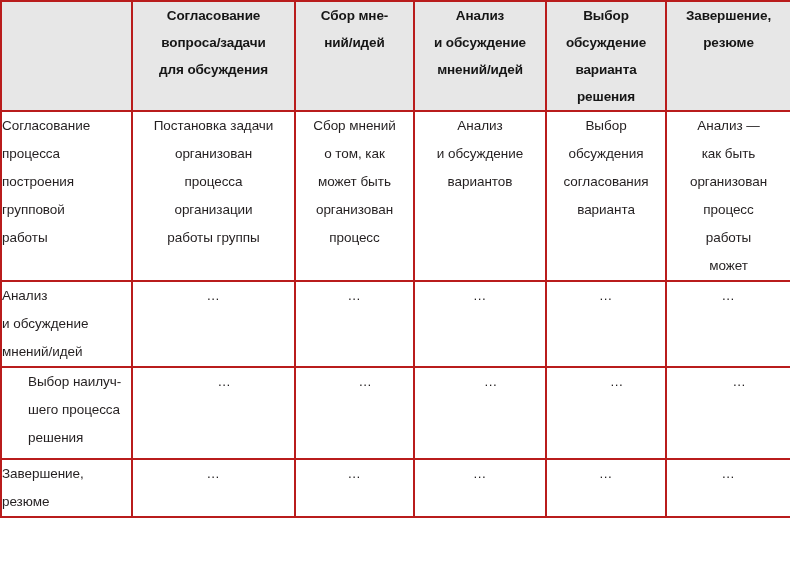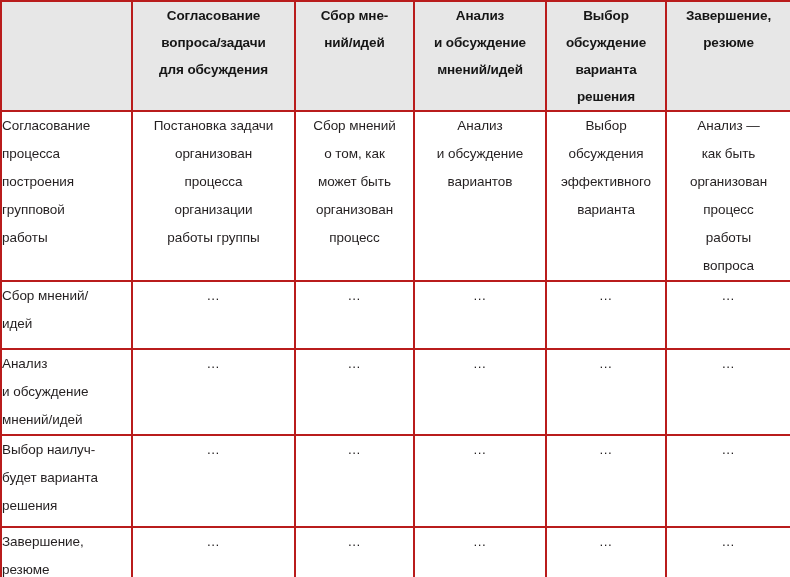--- a/index.html
+++ b/index.html
@@ -88,21 +88,21 @@
   tbody td .dots-mark {
     display: block;
     font-size: 13.5px;
     line-height: 28px;
     letter-spacing: 0.5px;
   }
 
   tbody tr.r0 td { height: 162px; }
   tbody tr.r1 td { height: 68px; }
   tbody tr.r2 td { height: 84px; }
-  tbody tr.r3 td { height: 92px; }
+  tbody tr.r3 td { height: 92px; padding-left: 26px; }
   tbody tr.r4 td { height: 56px; }
 </style>
 </head>
 <body>
 
 <table class="matrix-table">
   <colgroup>
     <col class="c0">
       <col class="c1">
       <col class="c2">
@@ -163,51 +163,30 @@
           <span class="txt-line">процесс</span>
         </td>
         <td class="cell">
           <span class="txt-line">Анализ</span>
           <span class="txt-line">и обсуждение</span>
           <span class="txt-line">вариантов</span>
         </td>
         <td class="cell">
           <span class="txt-line">Выбор</span>
           <span class="txt-line">обсуждения</span>
-          <span class="txt-line">эффективного</span>
+          <span class="txt-line">согласования</span>
           <span class="txt-line">варианта</span>
         </td>
         <td class="cell">
           <span class="txt-line">Анализ —</span>
           <span class="txt-line">как быть</span>
           <span class="txt-line">организован</span>
           <span class="txt-line">процесс</span>
           <span class="txt-line">работы</span>
-          <span class="txt-line">вопроса</span>
-        </td>
-      </tr>
-      <tr class="r1">
-        <td class="rowhead">
-          <span class="txt-line">Сбор мнений/</span>
-          <span class="txt-line">идей</span>
-        </td>
-        <td class="dots">
-          <span class="dots-mark">...</span>
-        </td>
-        <td class="dots">
-          <span class="dots-mark">...</span>
-        </td>
-        <td class="dots">
-          <span class="dots-mark">...</span>
-        </td>
-        <td class="dots">
-          <span class="dots-mark">...</span>
-        </td>
-        <td class="dots">
-          <span class="dots-mark">...</span>
+          <span class="txt-line">может</span>
         </td>
       </tr>
       <tr class="r2">
         <td class="rowhead">
           <span class="txt-line">Анализ</span>
           <span class="txt-line">и обсуждение</span>
           <span class="txt-line">мнений/идей</span>
         </td>
         <td class="dots">
           <span class="dots-mark">...</span>
@@ -221,21 +200,21 @@
         <td class="dots">
           <span class="dots-mark">...</span>
         </td>
         <td class="dots">
           <span class="dots-mark">...</span>
         </td>
       </tr>
       <tr class="r3">
         <td class="rowhead">
           <span class="txt-line">Выбор наилуч-</span>
-          <span class="txt-line">будет варианта</span>
+          <span class="txt-line">шего процесса</span>
           <span class="txt-line">решения</span>
         </td>
         <td class="dots">
           <span class="dots-mark">...</span>
         </td>
         <td class="dots">
           <span class="dots-mark">...</span>
         </td>
         <td class="dots">
           <span class="dots-mark">...</span>

